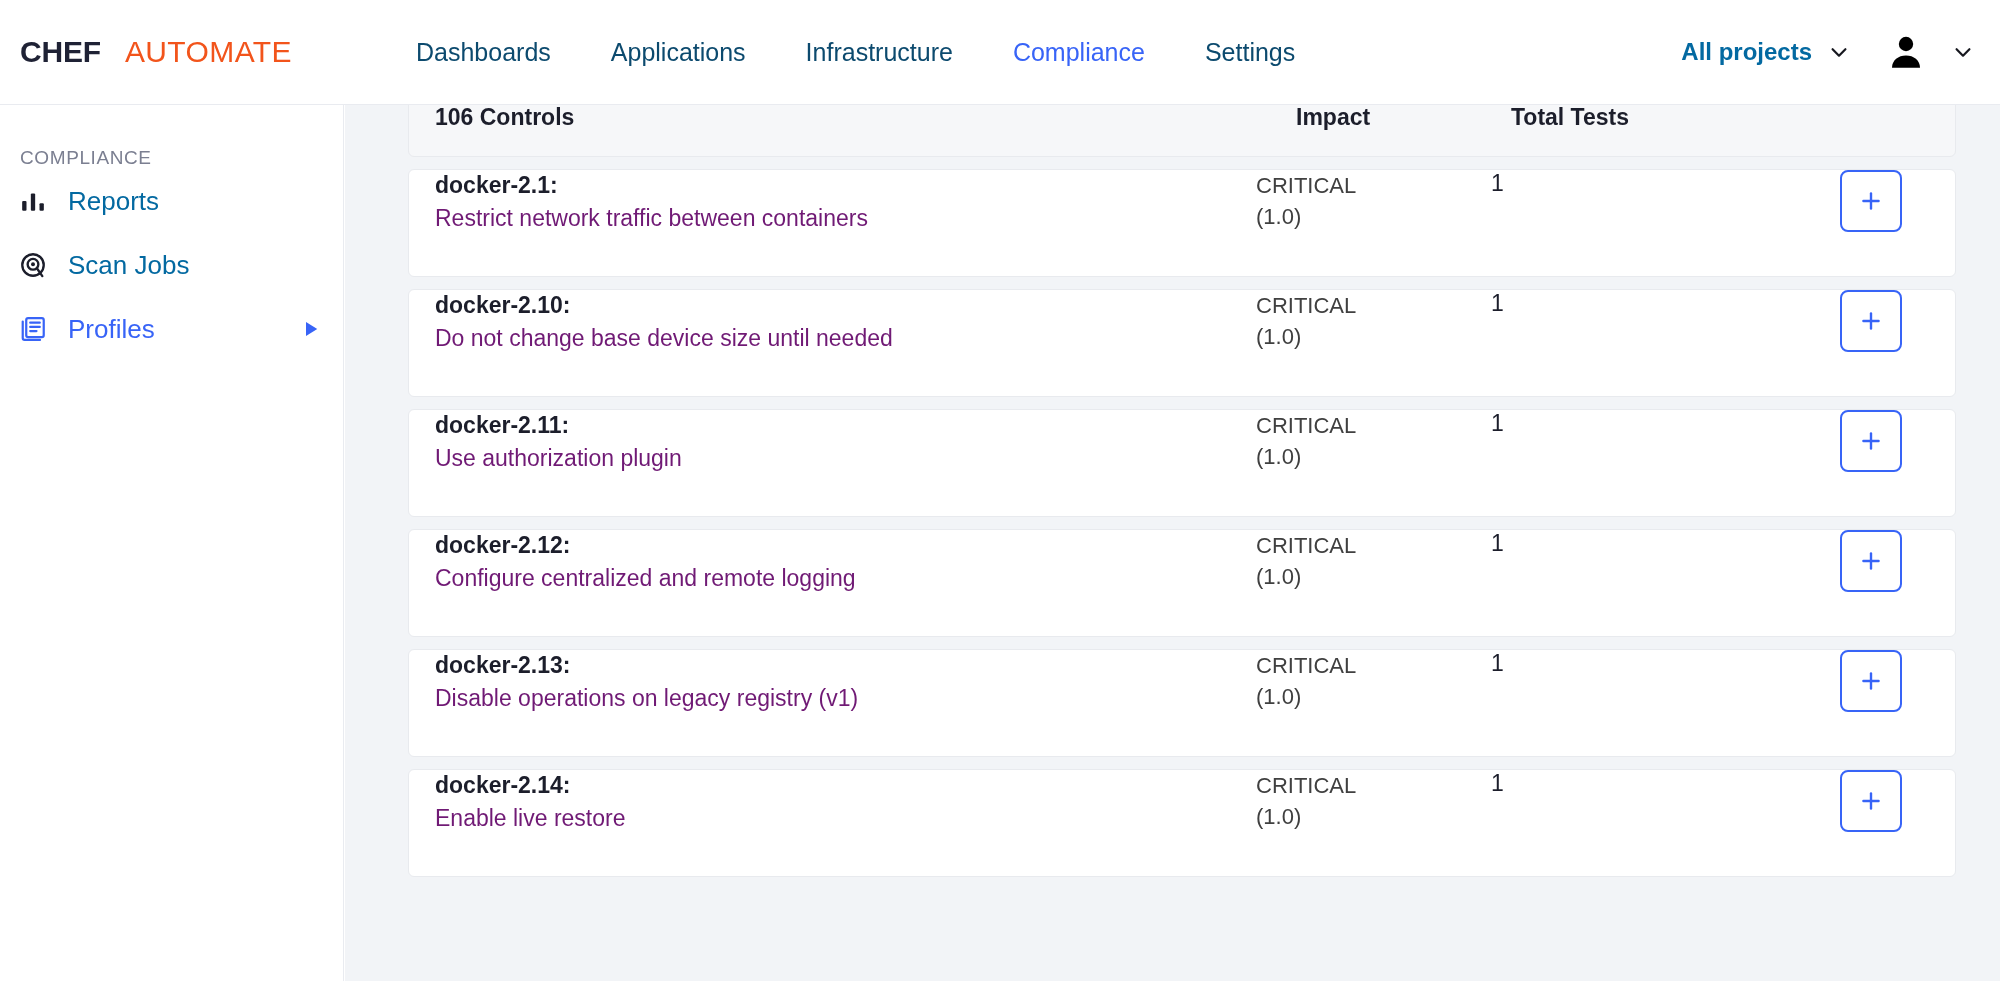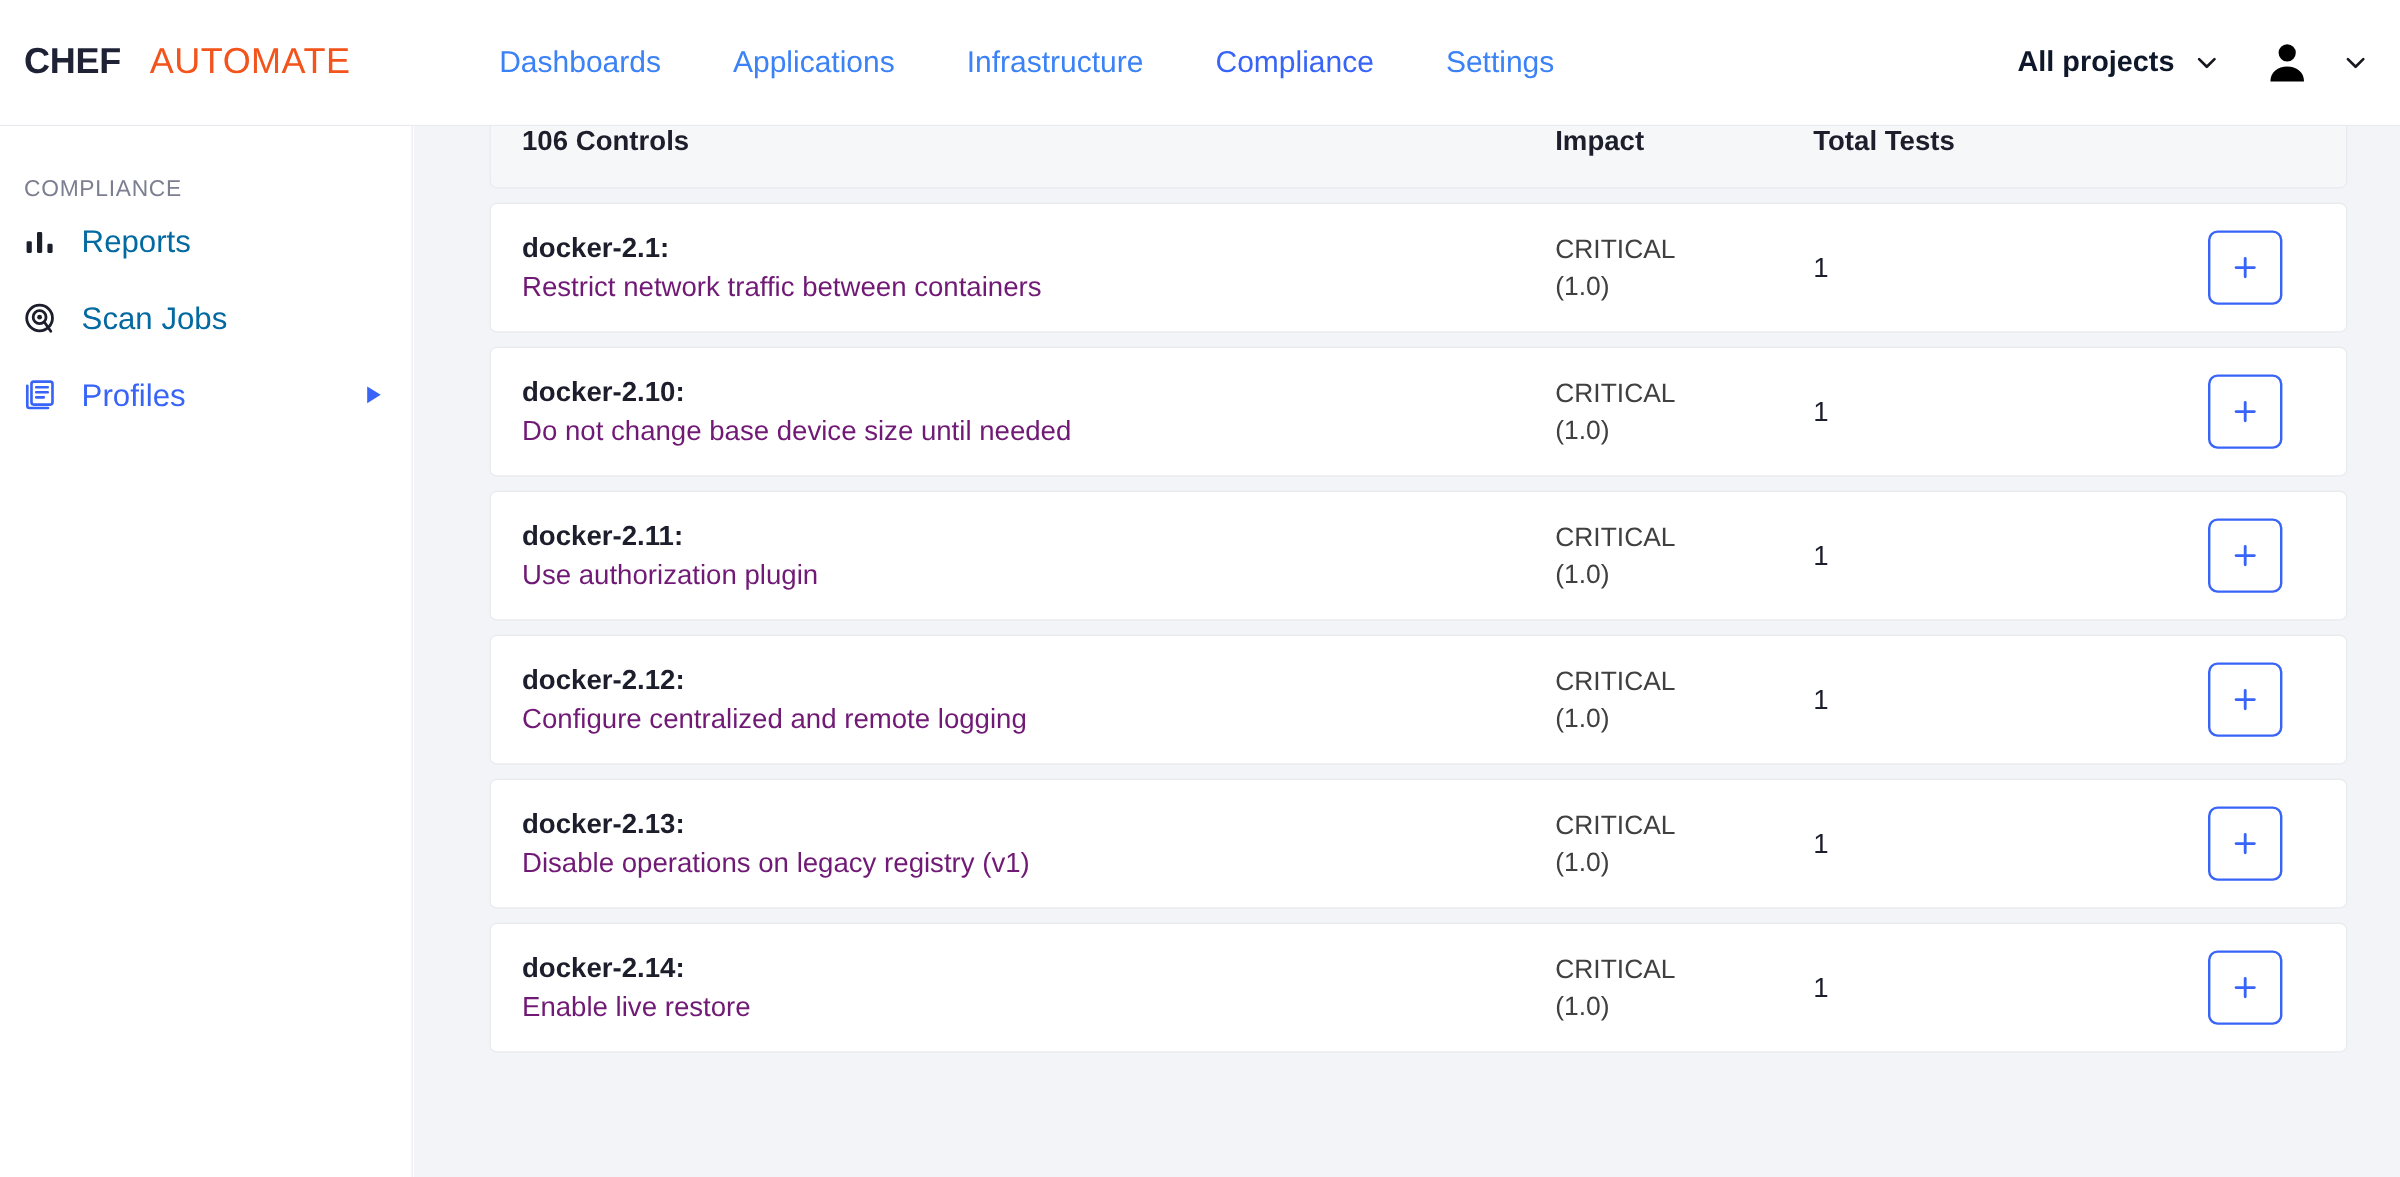--- a/index.html
+++ b/index.html
@@ -27,34 +27,34 @@
     letter-spacing: -0.2px;
     white-space: nowrap;
     display: flex; align-items: center;
   }
   .logo .chef { color: #1f2235; font-weight: 700; }
   .logo .automate { color: #f2541b; font-weight: 400; letter-spacing: 0.4px; margin-left: 24px; }
 
   .mainnav { display: flex; align-items: center; margin-left: 124px; }
   .navitem {
     font-size: 25px;
-    color: #3b82f6;
+    color: #0c4a6e;
     margin-right: 60px;
     white-space: nowrap;
     cursor: pointer;
   }
   .navitem.active { color: #3864f7; }
   .navitem:last-child { margin-right: 16px; }
 
   .topright {
     margin-left: auto; margin-right: 26px;
     display: flex; align-items: center;
   }
   .projects-label {
-    font-size: 24px; font-weight: bold; color: #0f172a;
+    font-size: 24px; font-weight: bold; color: #0369a1;
     white-space: nowrap;
   }
   .chev {
     width: 22px; height: 22px;
     margin-left: 16px;
     flex: none;
   }
   .chev svg { display: block; }
   .avatar { margin-left: 36px; width: 40px; height: 40px; }
   .avatar svg { display: block; }
@@ -125,22 +125,23 @@
   .th-impact  { width: 215px; }
   .th-tests   { width: 300px; }
   .th-spacer  { width: 120px; }
 
   .row {
     background: #ffffff;
     border: 1px solid #e8eaee;
     border-radius: 6px;
     height: 108px;
     margin-top: 12px;
-    display: flex; align-items: center;
+    display: flex; align-items: flex-start;
     padding: 0 24px 0 26px;
+    gap: 20px;
   }
   .cell-name { flex: 1; min-width: 0; }
   .ctl-id {
     font-size: 23px; font-weight: bold; color: #1c1e2b;
     line-height: 1.38;
     white-space: nowrap;
   }
   .ctl-desc {
     font-size: 23px; font-weight: normal; color: #701a75;
     line-height: 1.42;

